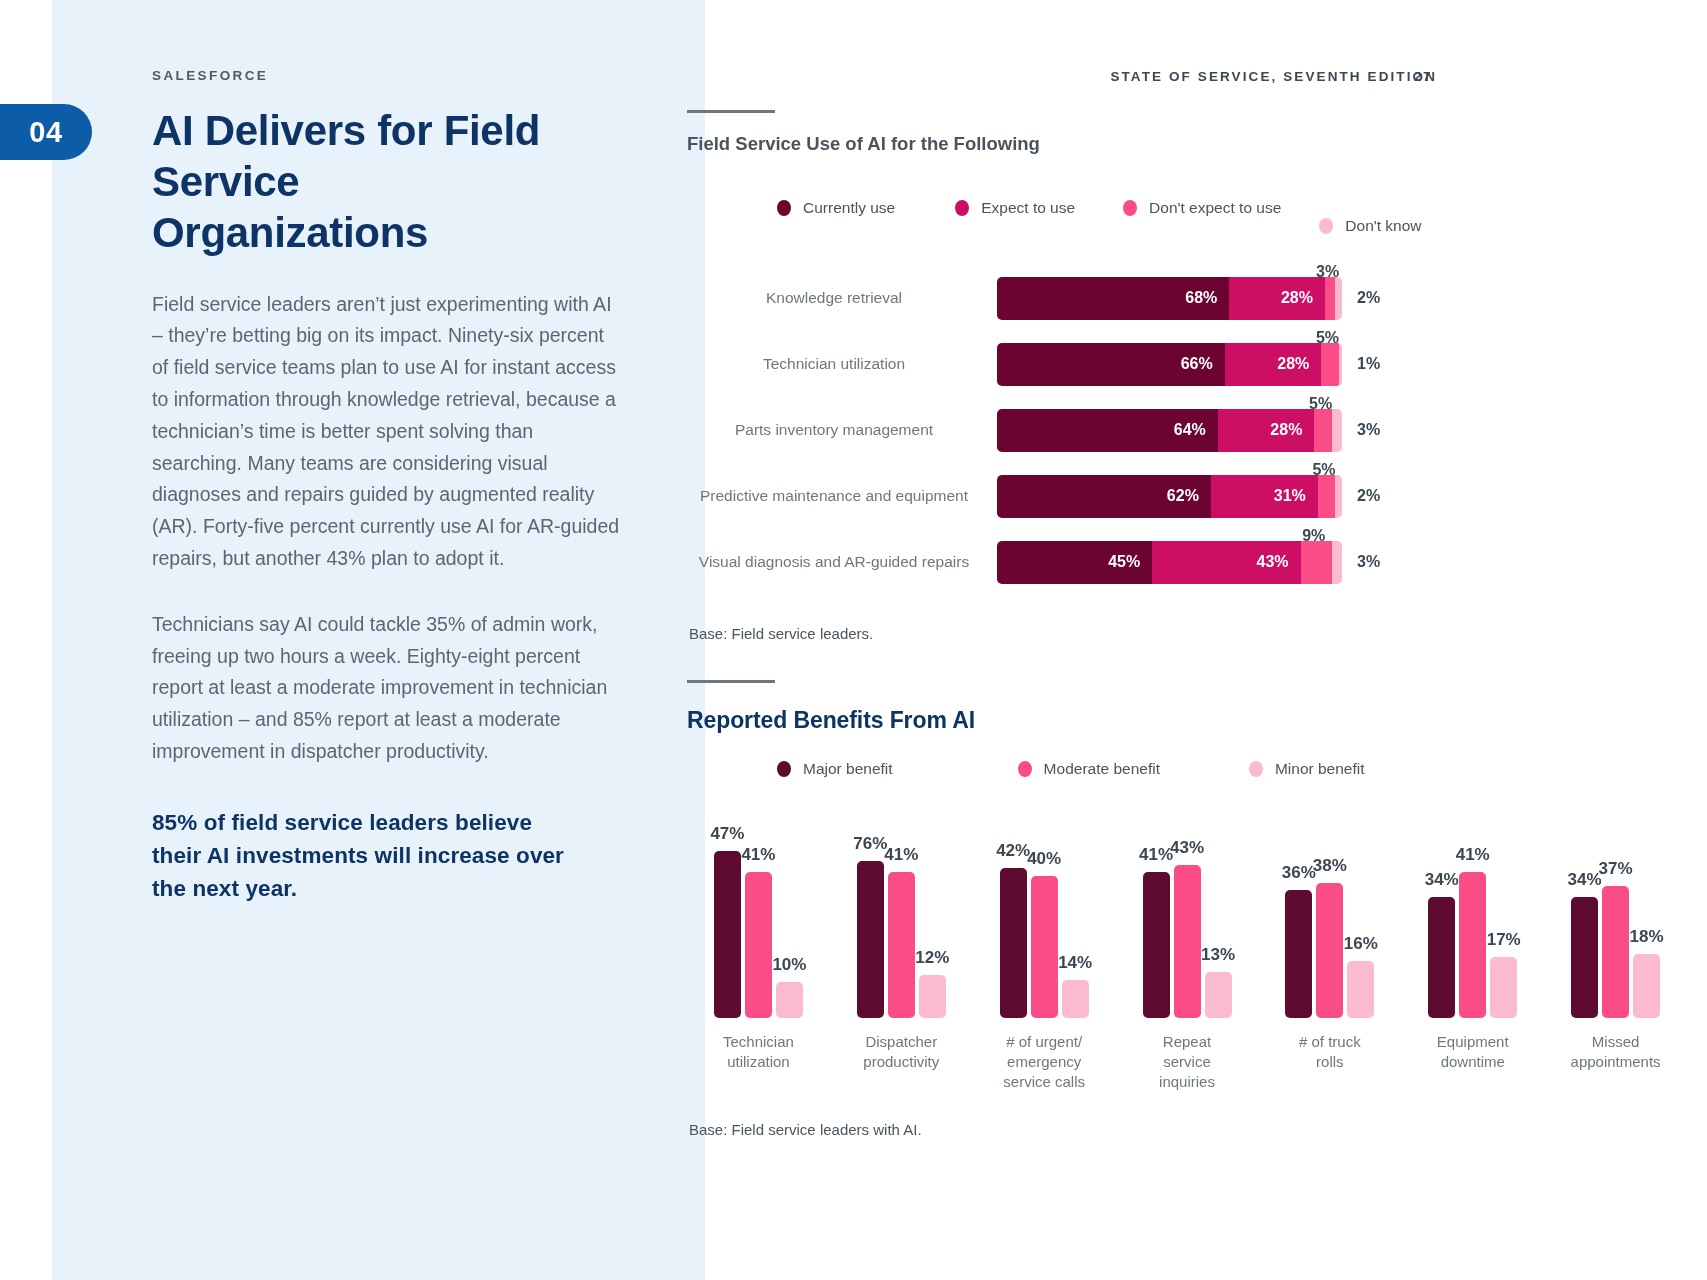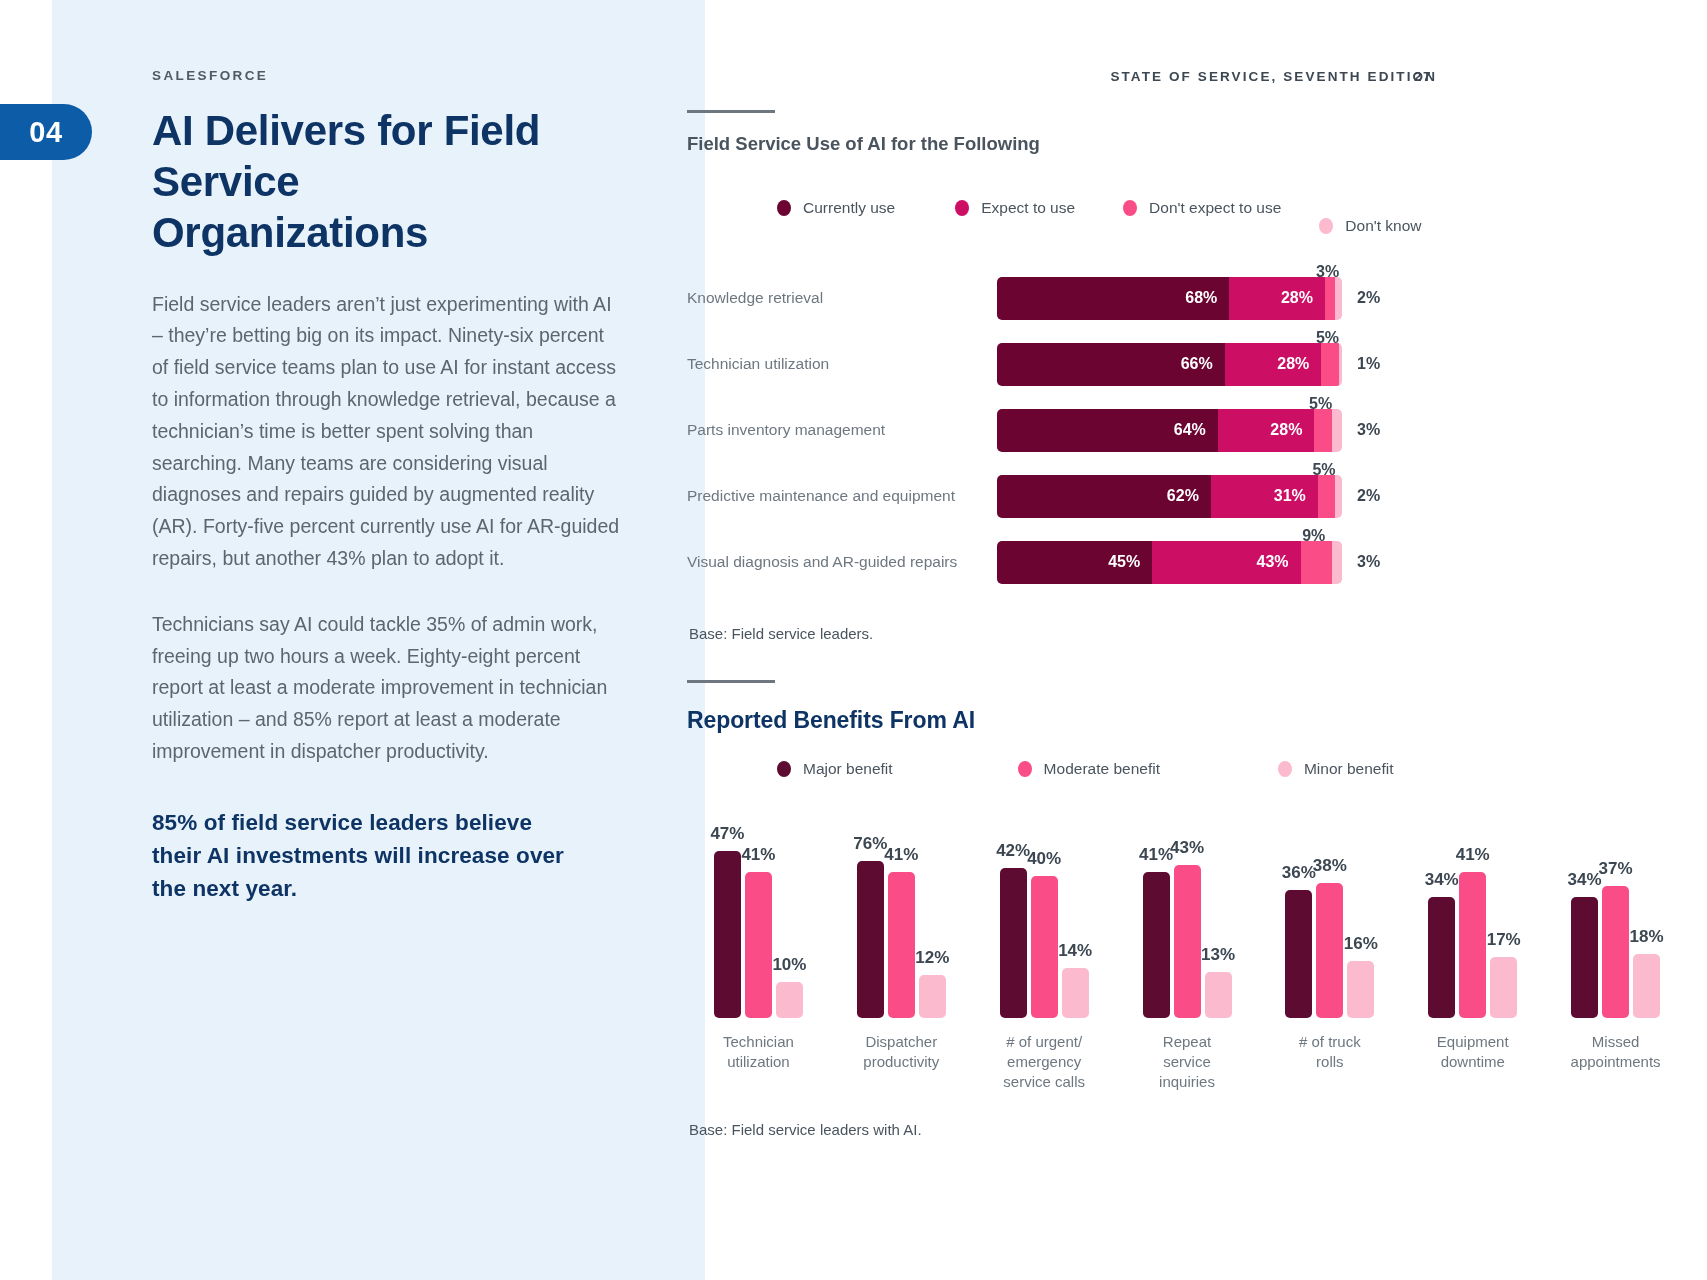--- a/index.html
+++ b/index.html
@@ -141,21 +141,21 @@
   
   .stacked-wrap { margin-top: 30px; position: relative; }
   .stack-row {
     position: relative;
     height: 66px;
     display: flex;
     align-items: center;
   }
   .stack-label {
     width: 310px;
-    text-align: left;
+    text-align: center;
     padding-right: 16px;
     font-size: 15.5px;
     line-height: 1.45;
     color: #6e7780;
     flex: none;
   }
   .stack-bar {
     position: relative;
     height: 43px;
     width: 345px;
@@ -353,21 +353,21 @@
 
     <div class="legend" style="padding-left:90px;" id="legend2">
         <div class="legend-item" style="margin-left: 0px;">
           <span class="legend-dot" style="background: rgb(94, 11, 50);"></span>
           <span class="legend-text">Major benefit</span>
         </div>
         <div class="legend-item" style="margin-left: 125px;">
           <span class="legend-dot" style="background: rgb(250, 77, 135);"></span>
           <span class="legend-text">Moderate benefit</span>
         </div>
-        <div class="legend-item" style="margin-left: 118px;">
+        <div class="legend-item" style="margin-left: 89px;">
           <span class="legend-dot" style="background: rgb(251, 186, 205);"></span>
           <span class="legend-text">Minor benefit</span>
         </div>
       </div>
 
     <div class="grouped-wrap" id="groupedChart">
         <div class="group">
           <div class="gbar" style="height: 167.32px; background: rgb(94, 11, 50);">
             <span class="vlabel">47%</span>
           </div>
@@ -389,21 +389,21 @@
             <span class="vlabel">12%</span>
           </div>
         </div>
         <div class="group">
           <div class="gbar" style="height: 149.52px; background: rgb(94, 11, 50);">
             <span class="vlabel">42%</span>
           </div>
           <div class="gbar" style="height: 142.4px; background: rgb(250, 77, 135);">
             <span class="vlabel">40%</span>
           </div>
-          <div class="gbar" style="height: 50px; background: rgb(251, 186, 205);">
+          <div class="gbar" style="height: 38px; background: rgb(251, 186, 205);">
             <span class="vlabel">14%</span>
           </div>
         </div>
         <div class="group">
           <div class="gbar" style="height: 145.96px; background: rgb(94, 11, 50);">
             <span class="vlabel">41%</span>
           </div>
           <div class="gbar" style="height: 153.08px; background: rgb(250, 77, 135);">
             <span class="vlabel">43%</span>
           </div>

